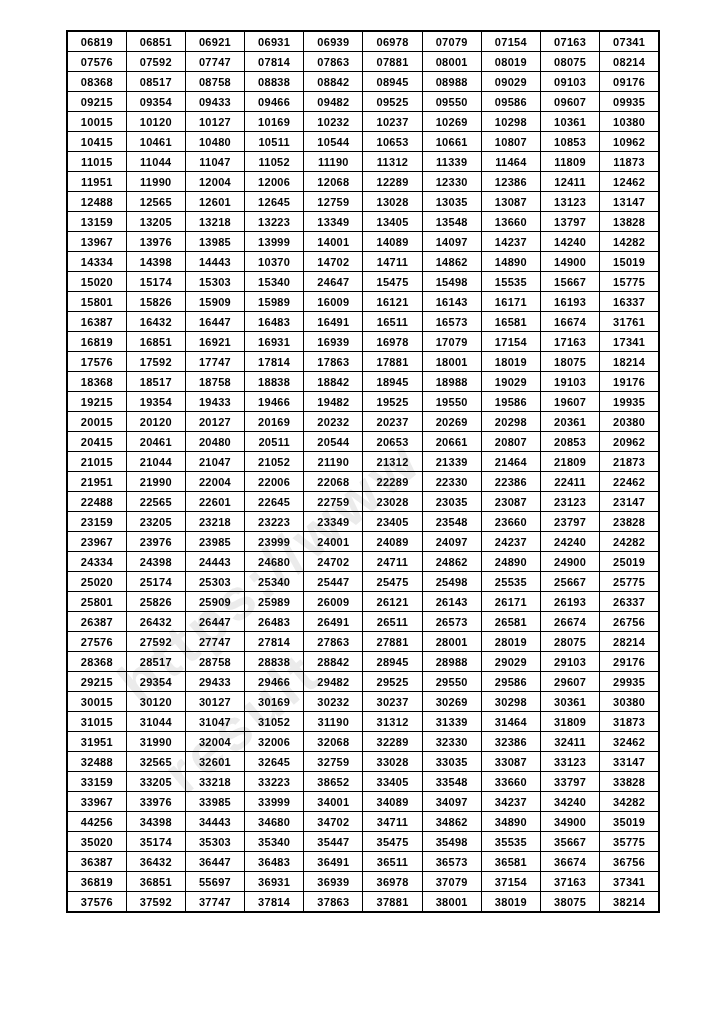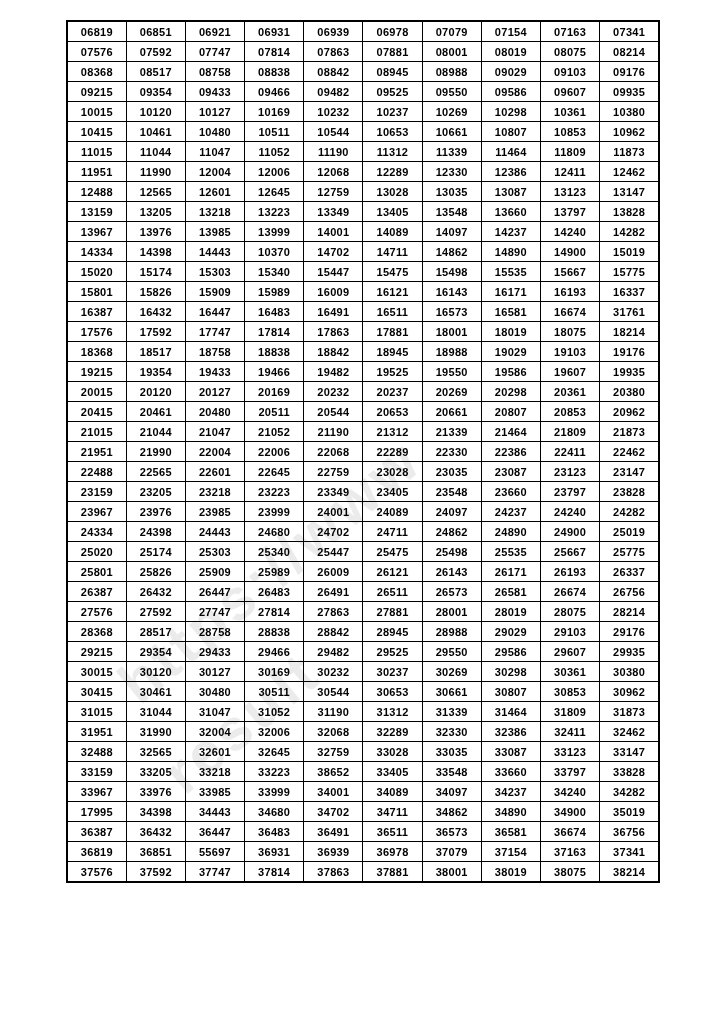--- a/index.html
+++ b/index.html
@@ -29,21 +29,21 @@
     opacity: 0.55;
     transform: rotate(-40deg);
     transform-origin: 0 0;
     white-space: nowrap;
   }
   .wm-line1 { left: 105px; top: 665px; }
   .wm-line2 { left: 150px; top: 755px; }
   table.roll-table {
     position: absolute;
     left: 66px;
-    top: 20px;
+    top: 30px;
     width: 594px;
     z-index: 1;
     border-collapse: collapse;
     table-layout: fixed;
     background: transparent;
     border: 2px solid #000000;
   }
   table.roll-table td {
     border: 1px solid #000000;
     height: 19px;
@@ -211,21 +211,21 @@
           <td>14862</td>
           <td>14890</td>
           <td>14900</td>
           <td>15019</td>
         </tr>
         <tr>
           <td>15020</td>
           <td>15174</td>
           <td>15303</td>
           <td>15340</td>
-          <td>15447</td>
+          <td>24647</td>
           <td>15475</td>
           <td>15498</td>
           <td>15535</td>
           <td>15667</td>
           <td>15775</td>
         </tr>
         <tr>
           <td>15801</td>
           <td>15826</td>
           <td>15909</td>
@@ -243,20 +243,32 @@
           <td>16447</td>
           <td>16483</td>
           <td>16491</td>
           <td>16511</td>
           <td>16573</td>
           <td>16581</td>
           <td>16674</td>
           <td>31761</td>
         </tr>
         <tr>
+          <td>16819</td>
+          <td>16851</td>
+          <td>16921</td>
+          <td>16931</td>
+          <td>16939</td>
+          <td>16978</td>
+          <td>17079</td>
+          <td>17154</td>
+          <td>17163</td>
+          <td>17341</td>
+        </tr>
+        <tr>
           <td>17576</td>
           <td>17592</td>
           <td>17747</td>
           <td>17814</td>
           <td>17863</td>
           <td>17881</td>
           <td>18001</td>
           <td>18019</td>
           <td>18075</td>
           <td>18214</td>
@@ -459,32 +471,20 @@
           <td>30127</td>
           <td>30169</td>
           <td>30232</td>
           <td>30237</td>
           <td>30269</td>
           <td>30298</td>
           <td>30361</td>
           <td>30380</td>
         </tr>
         <tr>
-          <td>30415</td>
-          <td>30461</td>
-          <td>30480</td>
-          <td>30511</td>
-          <td>30544</td>
-          <td>30653</td>
-          <td>30661</td>
-          <td>30807</td>
-          <td>30853</td>
-          <td>30962</td>
-        </tr>
-        <tr>
           <td>31015</td>
           <td>31044</td>
           <td>31047</td>
           <td>31052</td>
           <td>31190</td>
           <td>31312</td>
           <td>31339</td>
           <td>31464</td>
           <td>31809</td>
           <td>31873</td>
@@ -531,30 +531,42 @@
           <td>33985</td>
           <td>33999</td>
           <td>34001</td>
           <td>34089</td>
           <td>34097</td>
           <td>34237</td>
           <td>34240</td>
           <td>34282</td>
         </tr>
         <tr>
-          <td>17995</td>
+          <td>44256</td>
           <td>34398</td>
           <td>34443</td>
           <td>34680</td>
           <td>34702</td>
           <td>34711</td>
           <td>34862</td>
           <td>34890</td>
           <td>34900</td>
           <td>35019</td>
+        </tr>
+        <tr>
+          <td>35020</td>
+          <td>35174</td>
+          <td>35303</td>
+          <td>35340</td>
+          <td>35447</td>
+          <td>35475</td>
+          <td>35498</td>
+          <td>35535</td>
+          <td>35667</td>
+          <td>35775</td>
         </tr>
         <tr>
           <td>36387</td>
           <td>36432</td>
           <td>36447</td>
           <td>36483</td>
           <td>36491</td>
           <td>36511</td>
           <td>36573</td>
           <td>36581</td>

